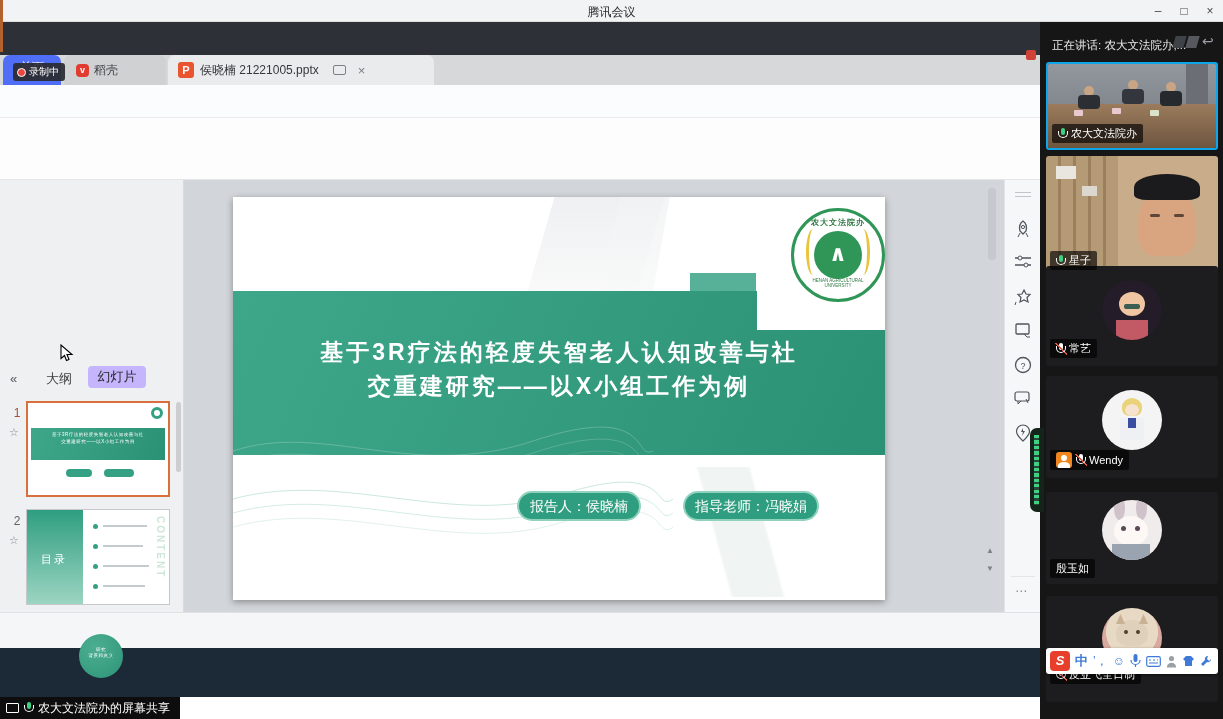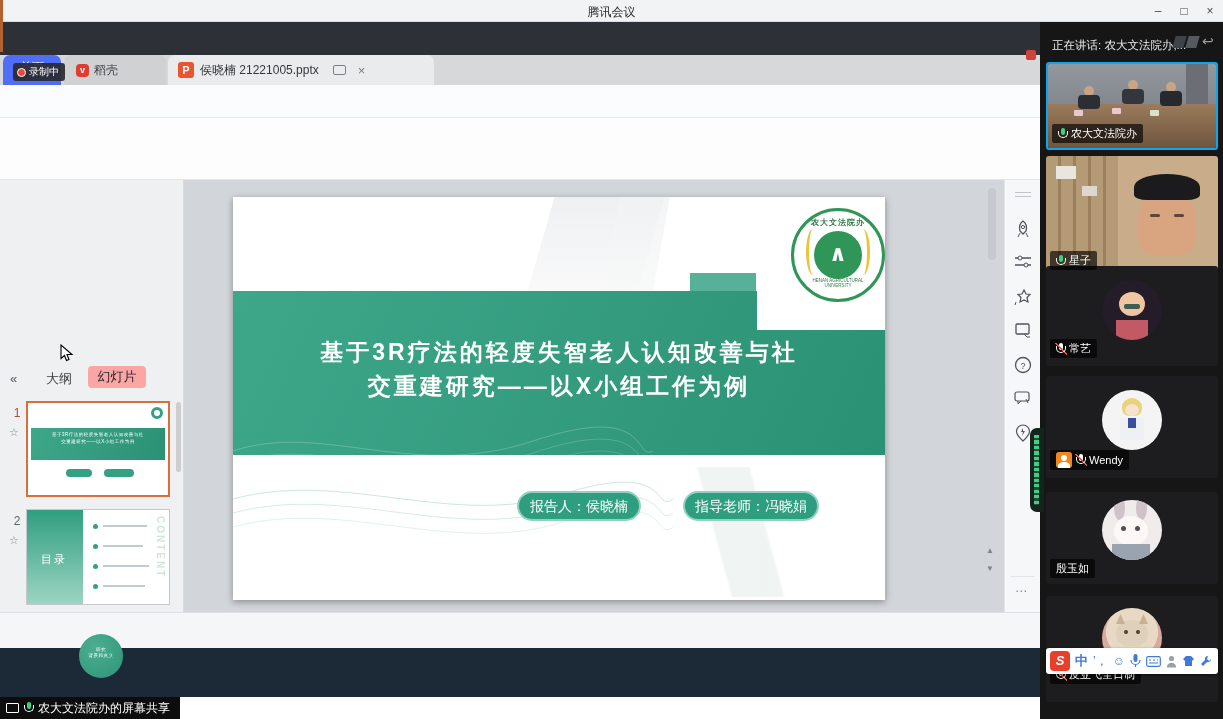--- a/index.html
+++ b/index.html
@@ -259,21 +259,21 @@
     
     
     
     
     
   </div>
 
   <div id="lpanel">
     <div class="t" style="left:10px;top:191px;font-size:13px;color:#55585e">«</div>
     <div class="t" style="left:46px;top:190px;font-size:13px;color:#404040">大纲</div>
-    <div class="abs" style="left:88px;top:186px;width:58px;height:22px;background:#fca5a5;border-radius:4px;text-align:center;line-height:22px;font-size:13px;color:#26282c">幻灯片</div>
+    <div class="abs" style="left:88px;top:186px;width:58px;height:22px;background:#c4b5fd;border-radius:4px;text-align:center;line-height:22px;font-size:13px;color:#26282c">幻灯片</div>
     <div class="abs" style="left:176px;top:222px;width:5px;height:70px;background:#ccced2;border-radius:3px"></div>
 
     <div class="tnum" style="top:226px;color:#a8502f">1</div>
     <div class="tstar" style="top:246px">☆</div>
     <div class="thumbbox" style="top:221px;height:96px;border:2px solid #d9703c">
       <div class="abs" style="right:5px;top:4px;width:12px;height:12px;border:3px solid #35a184;border-radius:50%"></div>
       <div class="abs" style="left:3px;top:25px;width:134px;height:32px;background:linear-gradient(115deg,#3ea78a,#2b9175);overflow:hidden">
         <div class="minitext" style="margin-top:3px">基于3R疗法的轻度失智老人认知改善与社</div>
         <div class="minitext" style="margin-top:-7px">交重建研究——以X小组工作为例</div>
       </div>

